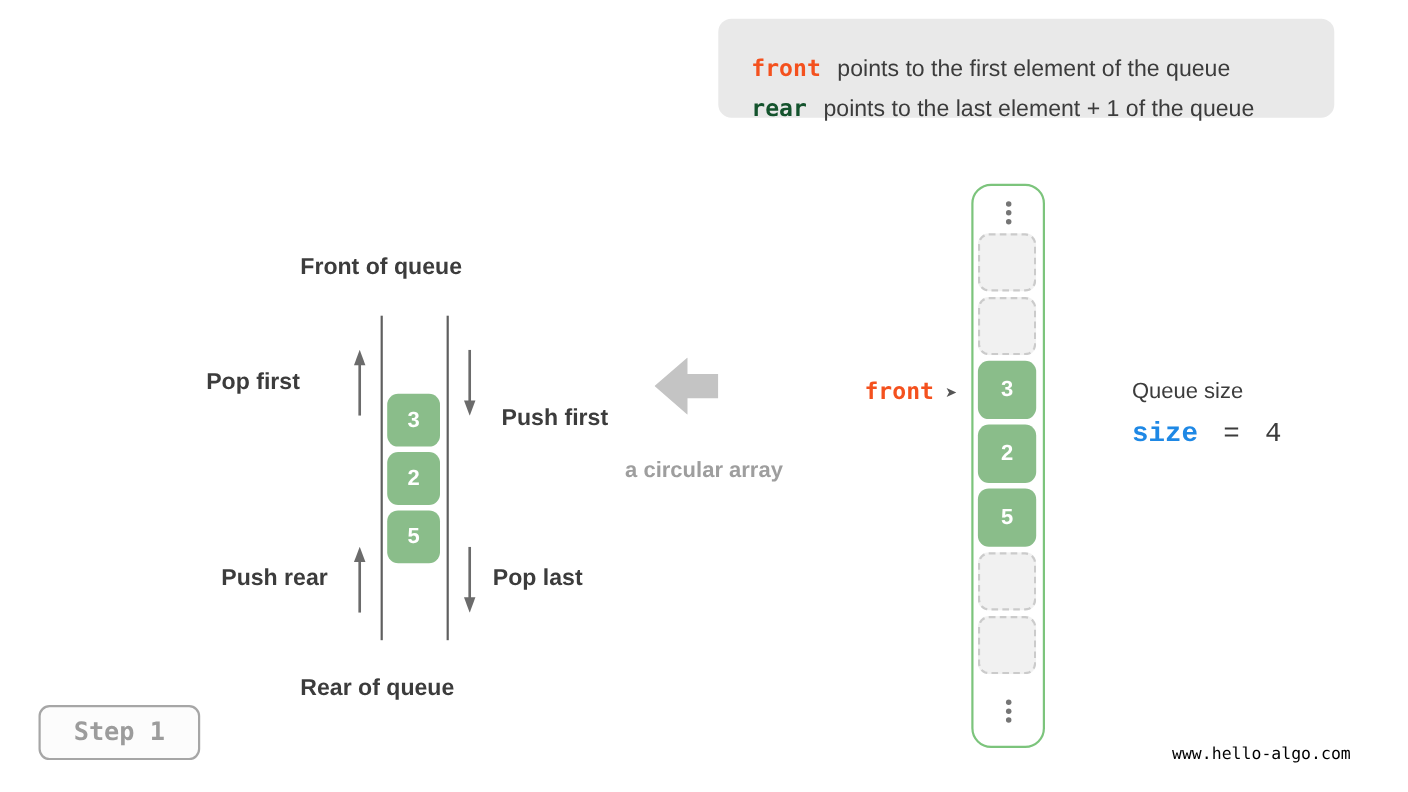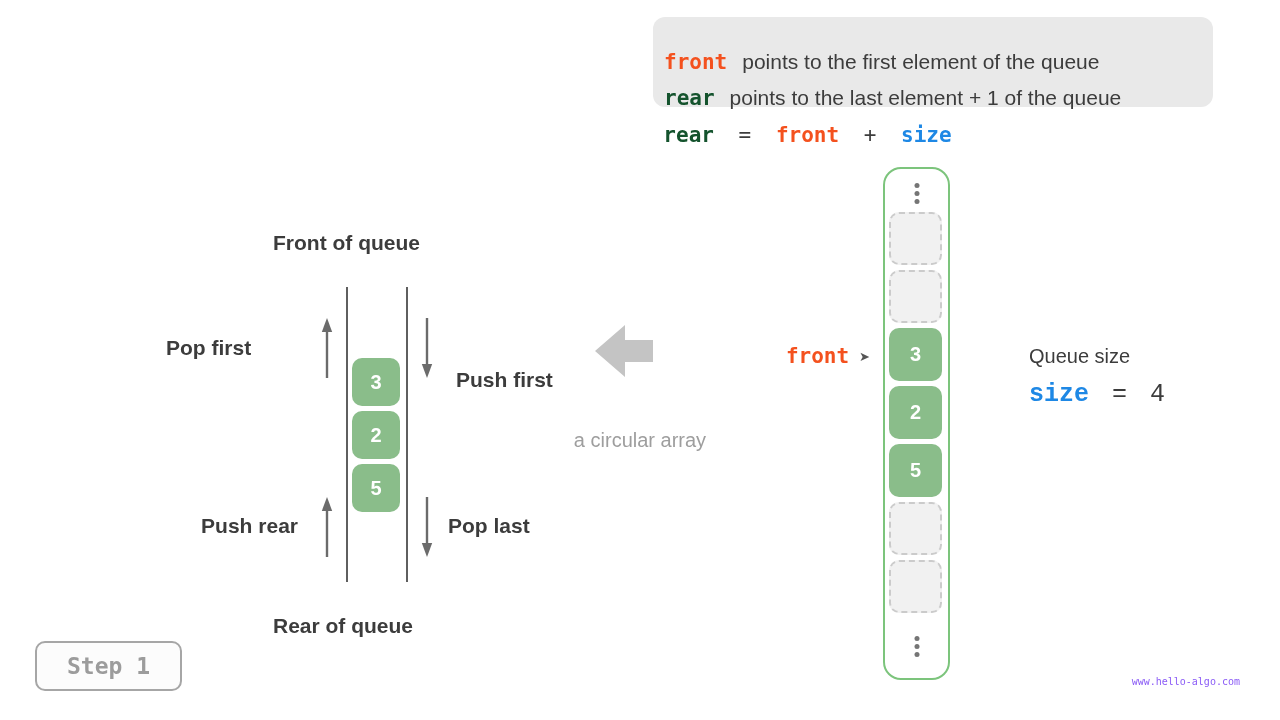--- a/index.html
+++ b/index.html
@@ -11,37 +11,37 @@
   .orange{color:#F4511E;}
   .teal{color:#14532d;}
   .blue{color:#1E88E5;}
   .dark{color:#3C3C3C;}
 
   
   .info-box{
     position:absolute;left:653px;top:17px;width:560px;height:90px;
     background:#E9E9E9;border-radius:12px;
   }
-  .info-line{position:absolute;left:11px;white-space:nowrap;font-size:21px;}
+  .info-line{position:absolute;left:30px;white-space:nowrap;font-size:21px;}
   .info-line.l1{top:33px;}
   .info-line.l2{top:69px;}
   .info-kw{font-family:"DejaVu Sans Mono",monospace;font-weight:bold;font-size:21px;margin-right:15px;}
 
   
   .formula{
     position:absolute;left:600px;top:123px;width:415px;text-align:center;
     font-family:"DejaVu Sans Mono",monospace;font-size:21px;white-space:nowrap;
   }
   .formula .tok{margin:0 6px;}
 
   
   .lbl{position:absolute;font-weight:bold;font-size:21px;color:#3C3C3C;white-space:nowrap;}
   .title-front{left:273px;top:231px;width:200px;}
   .title-rear{left:273px;top:614px;width:200px;text-align:left;}
-  .lbl-pop-first{left:166px;top:336px;width:148px;text-align:left;}
+  .lbl-pop-first{left:156px;top:336px;width:148px;text-align:center;}
   .lbl-push-first{left:456px;top:336px;margin-top:32px;}
   .lbl-push-last{left:150px;top:514px;width:148px;text-align:right;}
   .lbl-pop-last{left:448px;top:514px;}
 
   .vline{position:absolute;width:2px;height:295px;top:287px;background:#5F5F5F;}
   .vline.left{left:346px;}
   .vline.right{left:406px;}
 
   .stack-cell{
     position:absolute;left:352px;width:48px;height:48px;border-radius:10px;
@@ -52,21 +52,21 @@
 
   .arrow-svg{position:absolute;width:14px;height:60px;}
   .a-up1{left:320px;top:318px;}
   .a-down1{left:420px;top:318px;}
   .a-up2{left:320px;top:497px;}
   .a-down2{left:420px;top:497px;}
 
   
   .big-arrow{position:absolute;left:595px;top:325px;width:58px;height:52px;}
   .caption{position:absolute;left:490px;width:300px;text-align:center;color:#9E9E9E;font-size:20px;white-space:nowrap;}
-  .cap1{top:401px;} .cap2{top:429px;}
+  .cap1{top:401px;} .cap2{top:417px;font-weight:bold;}
 
   
   .array-panel{
     position:absolute;left:883px;top:167px;width:67px;height:513px;
     border:2px solid #7CC47C;border-radius:18px;background:#fff;box-sizing:border-box;
   }
   .arr-cell{
     position:absolute;left:4px;width:53px;height:53px;border-radius:10px;box-sizing:border-box;
     display:flex;align-items:center;justify-content:center;
     font-weight:bold;font-size:20px;color:#fff;
@@ -97,45 +97,38 @@
   
   .step-badge{
     position:absolute;left:35px;top:641px;width:147px;height:50px;box-sizing:border-box;
     border:2px solid #A6A6A6;border-radius:10px;background:#FCFCFC;
     display:flex;align-items:center;justify-content:center;
     font-family:"DejaVu Sans Mono",monospace;font-weight:bold;font-size:23px;color:#9C9C9C;
   }
 
   
   .watermark{
-    position:absolute;right:40px;top:676px;
-    font-family:"DejaVu Sans Mono",monospace;font-size:10px;color:#8b5cf6;
+    position:absolute;right:52px;top:676px;
+    font-family:"DejaVu Sans Mono",monospace;font-size:15px;color:#000000;
   }
 </style>
 </head>
 <body>
 
 <div class="canvas">
 
   <div class="info-box">
     <div class="info-line l1">
       <span class="info-kw orange">front</span><span>points to the first element of the queue</span>
     </div>
     <div class="info-line l2">
       <span class="info-kw teal">rear</span><span>points to the last element + 1 of the queue</span>
     </div>
   </div>
 
-  <div class="formula">
-    <span class="tok teal bold">rear</span>
-    <span class="tok dark">=</span>
-    <span class="tok orange bold">front</span>
-    <span class="tok dark">+</span>
-    <span class="tok blue bold">size</span>
-  </div>
 
   <div class="lbl title-front">Front of queue</div>
   <div class="lbl title-rear">Rear of queue</div>
 
   <div class="vline left"></div>
   <div class="vline right"></div>
 
   <div class="stack-cell sc0">3</div>
   <div class="stack-cell sc1">2</div>
   <div class="stack-cell sc2">5</div>

